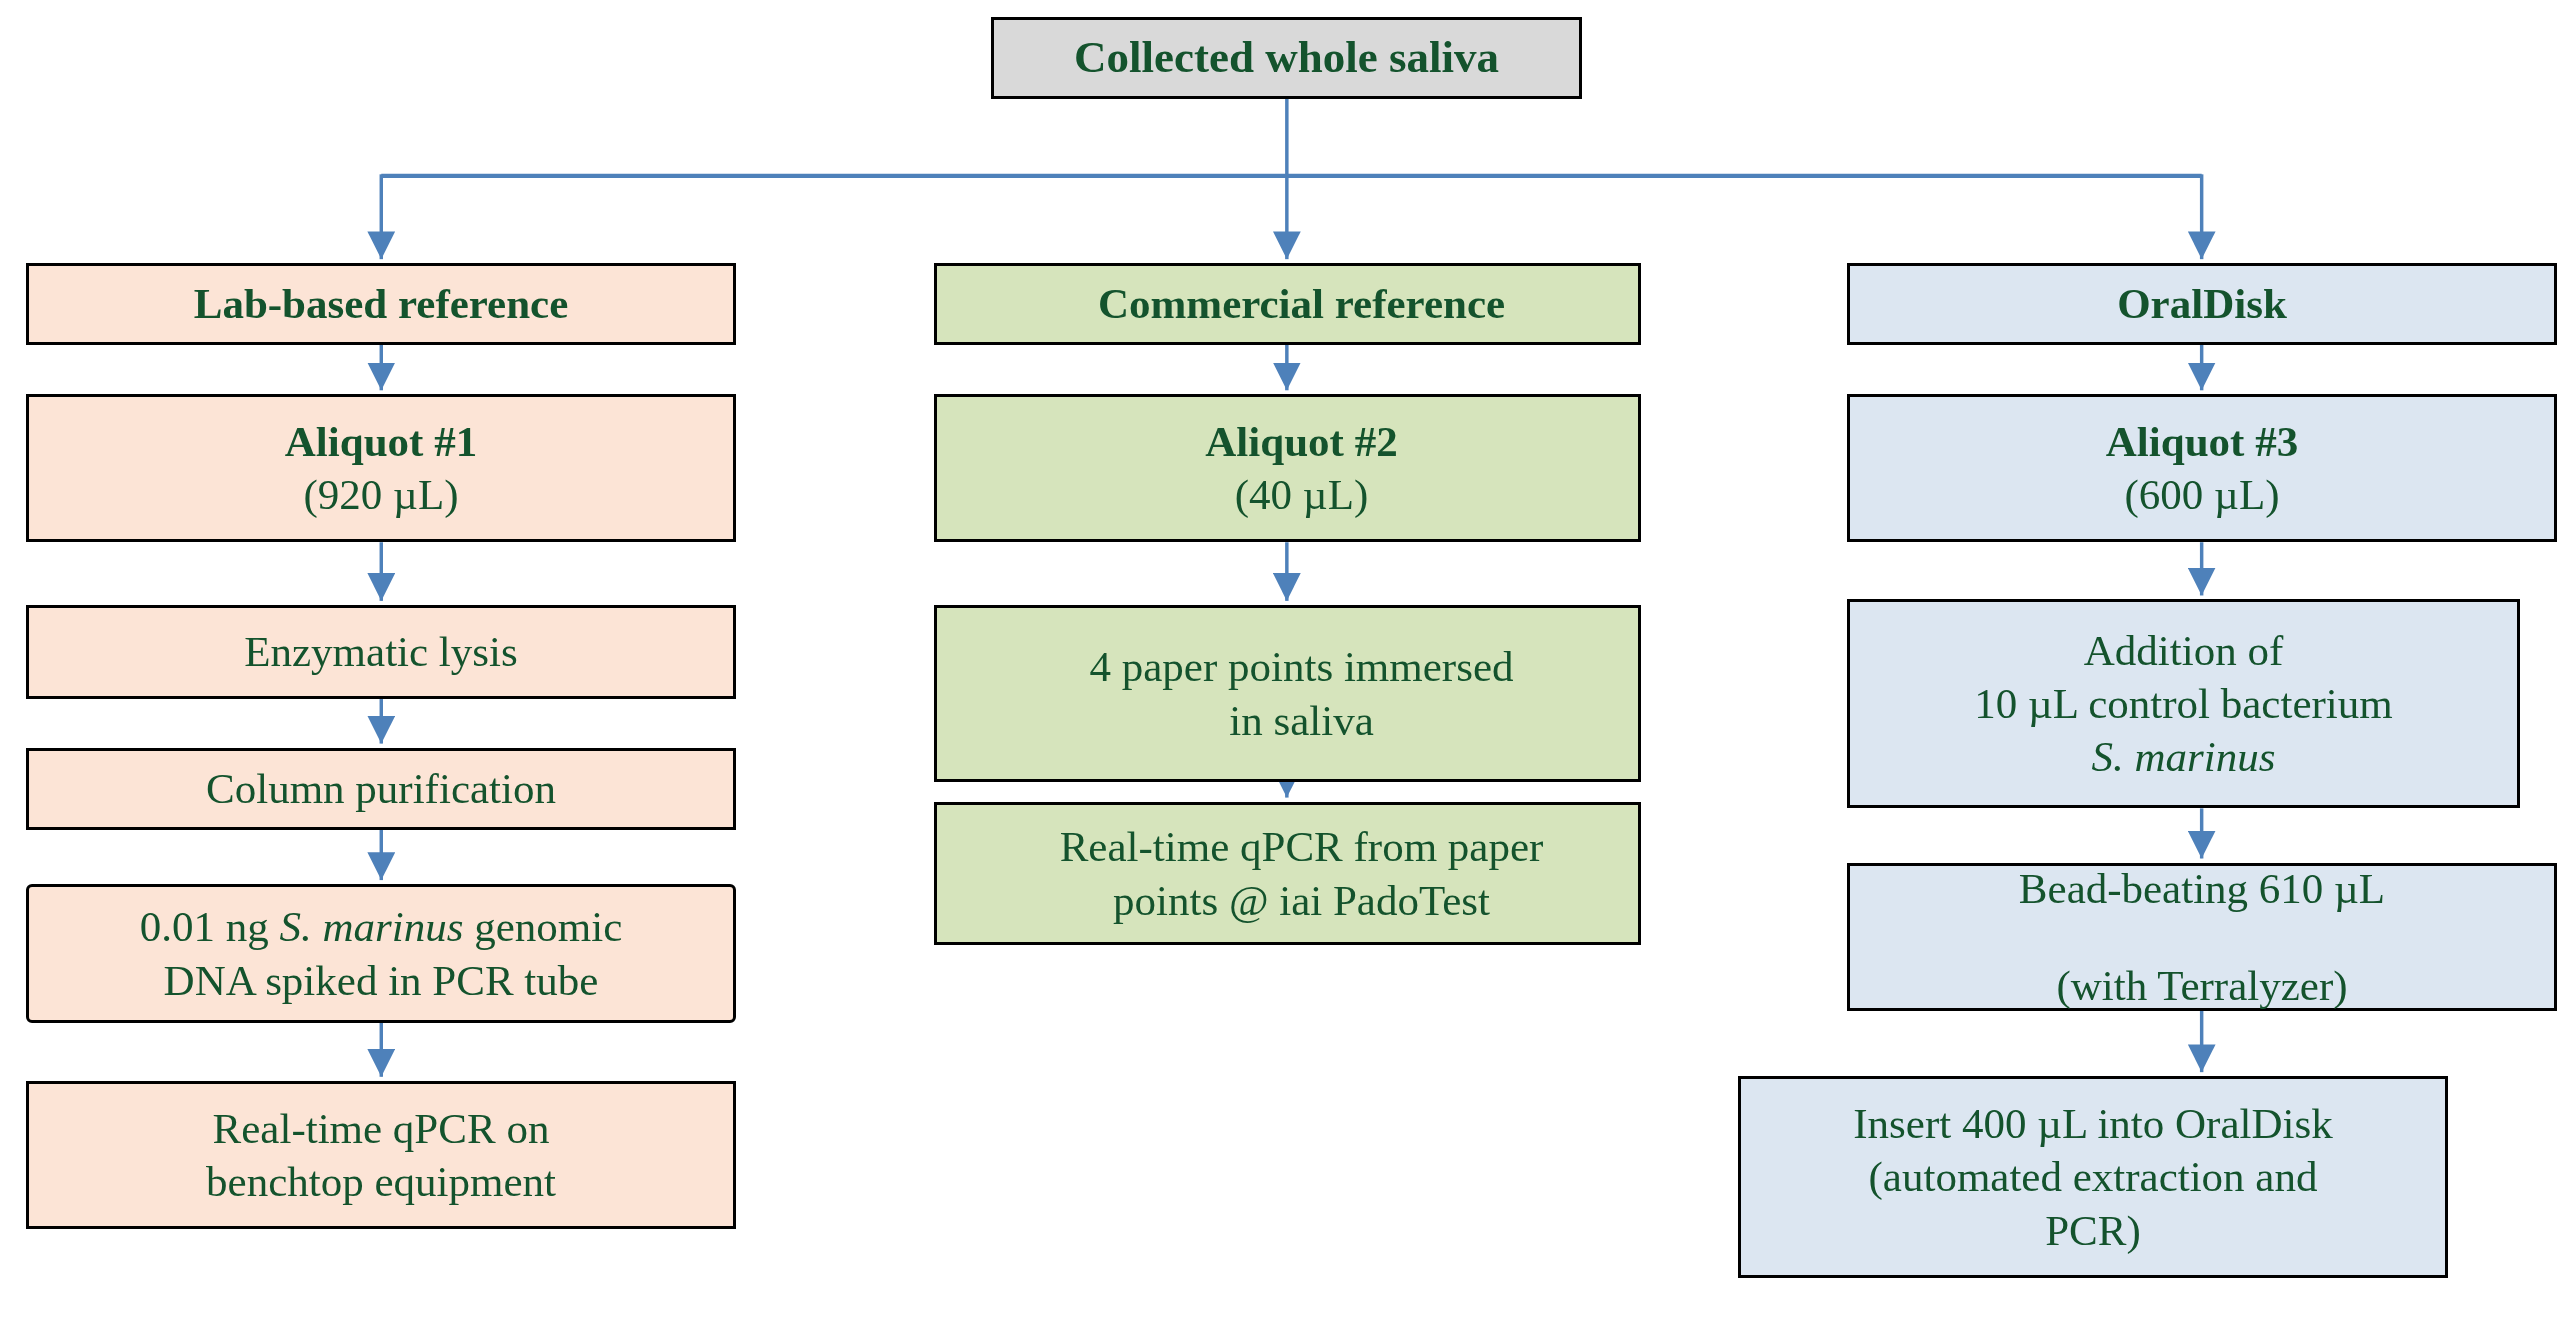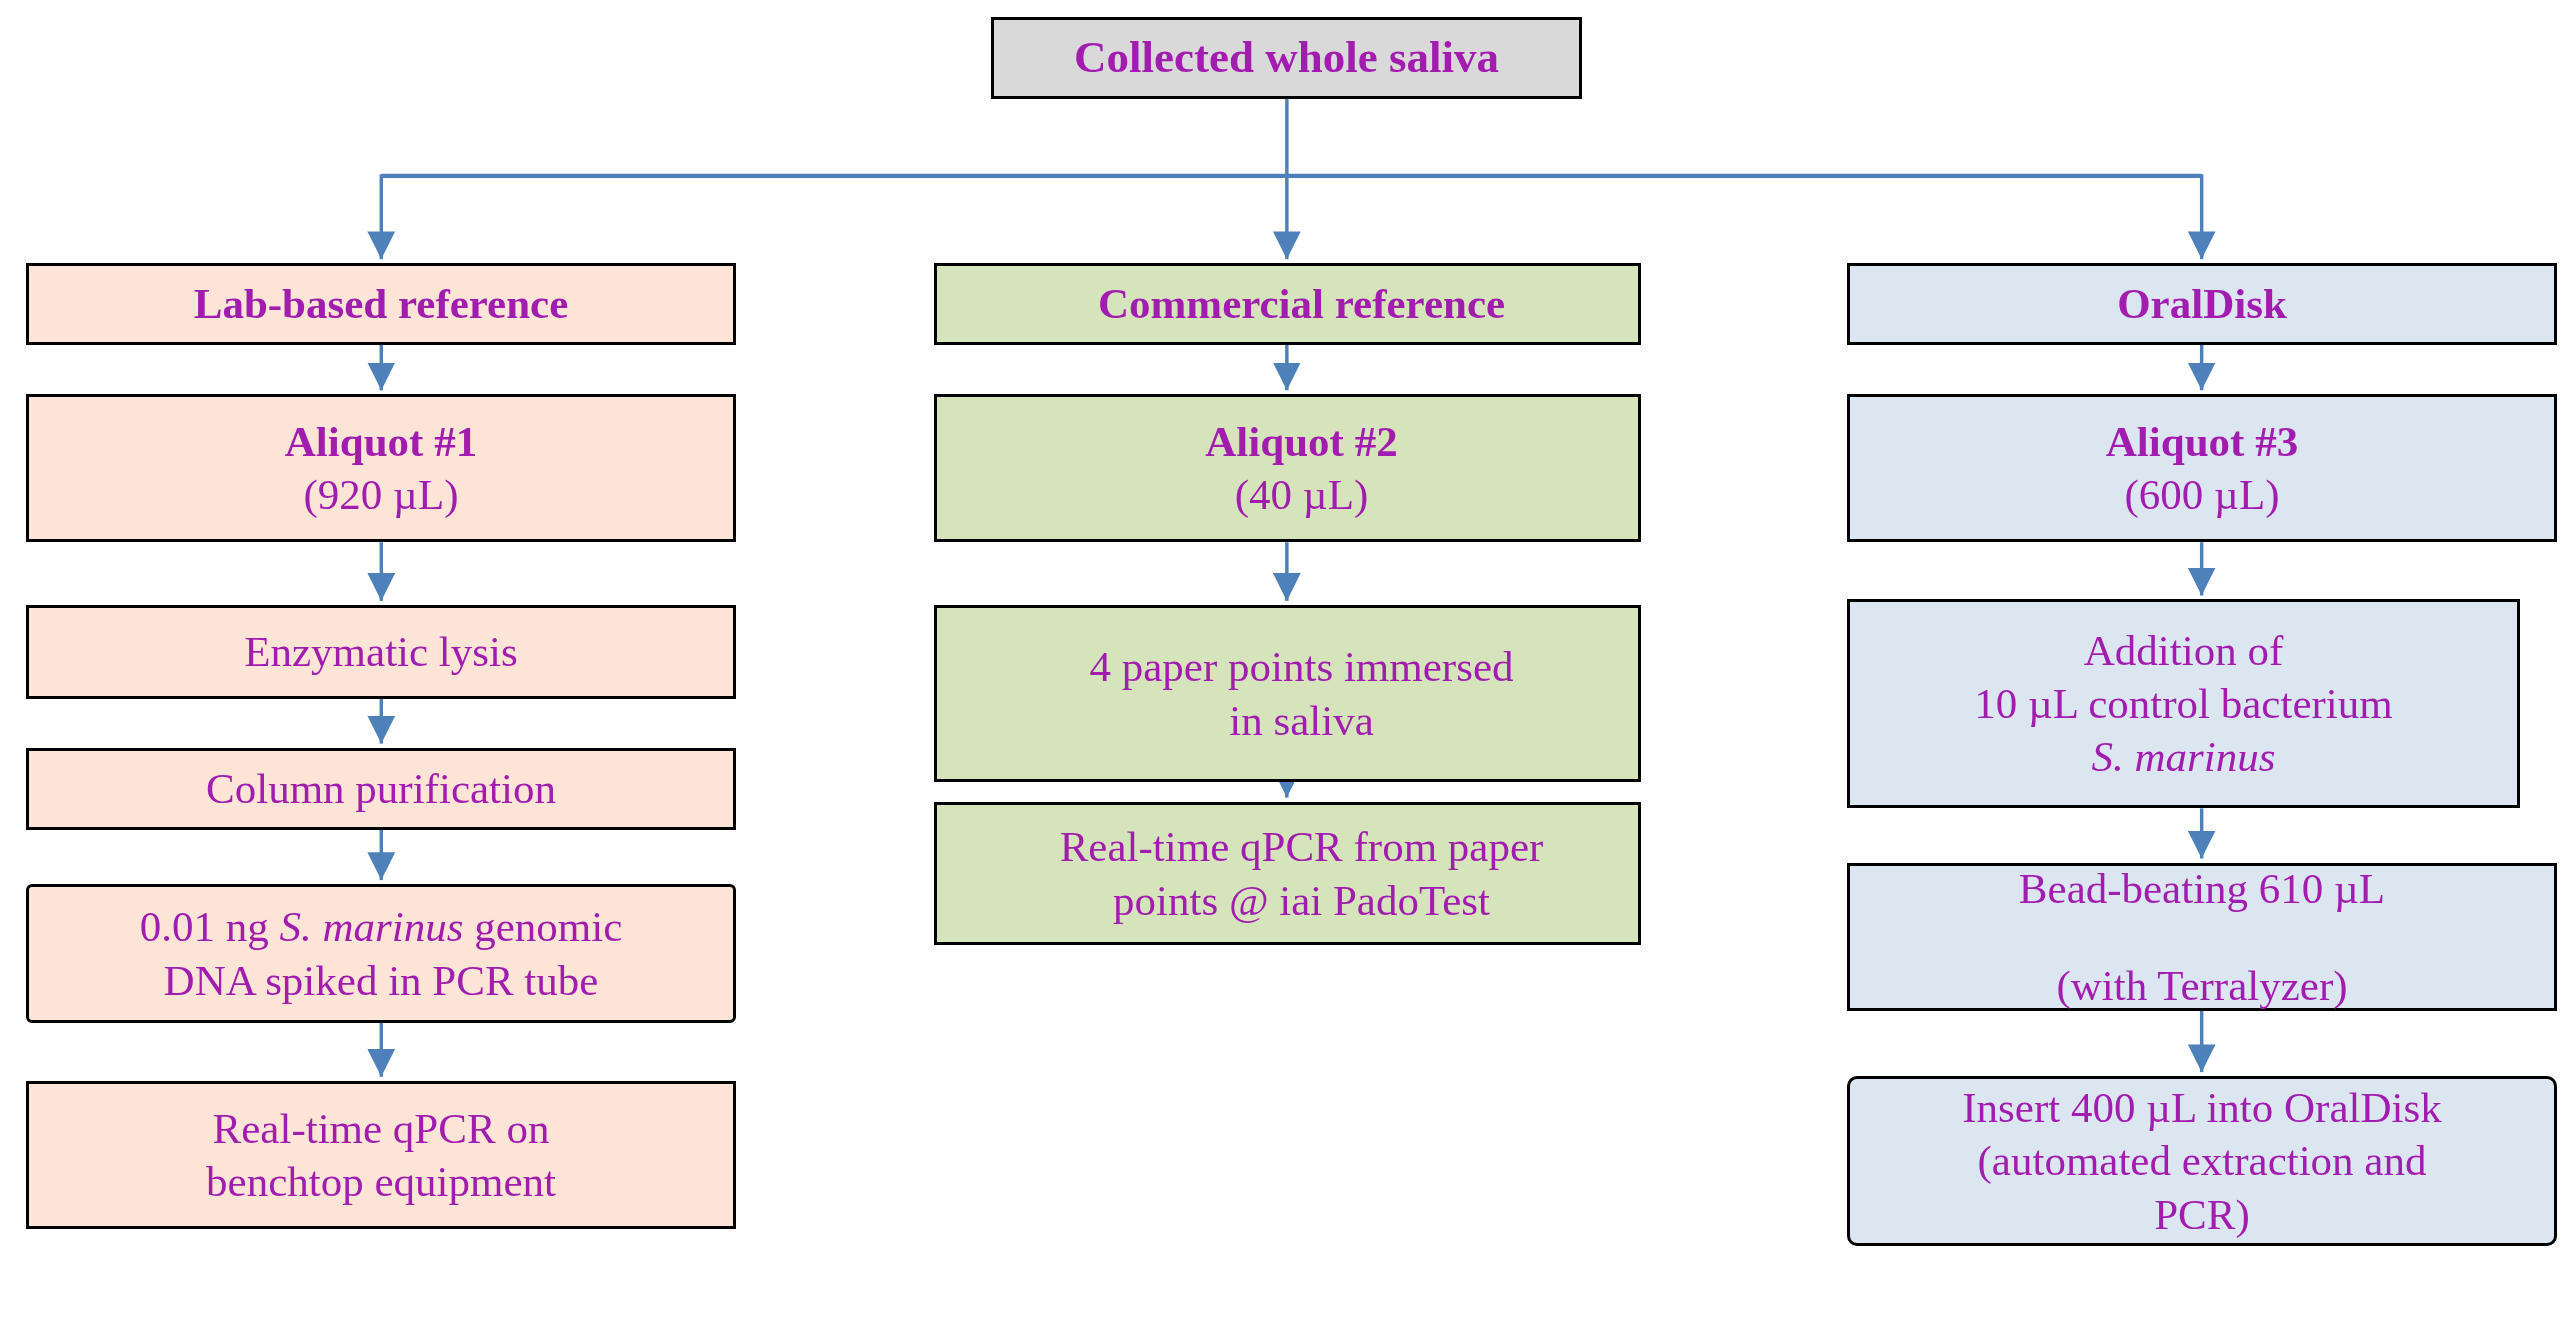--- a/index.html
+++ b/index.html
@@ -14,21 +14,21 @@
   html, body {
     margin: 0; padding: 0;
     background: #ffffff;
   }
   #canvas {
     position: relative;
     width: 2576px;
     height: 1319px;
     background: #ffffff;
     font-family: "Liberation Serif", "DejaVu Serif", serif;
-    color: #a21caf;
+    color: #14532d;
   }
   #connectors {
     position: absolute;
     left: 0; top: 0;
     width: 2576px; height: 1319px;
   }
   #connectors line { stroke: var(--arrow); }
   #connectors .arrowhead { fill: var(--arrow); }
   .box {
     position: absolute;
@@ -149,20 +149,20 @@
     <span class="line">Addition of</span>
     <span class="line">10 µL control bacterium</span>
     <span class="line italic">S. marinus</span>
   </div>
 
   <div class="box col-oraldisk" style="left:1847px; top:863px; width:710px; height:148px;gap:44px;">
     <span class="line">Bead-beating 610 µL</span>
     <span class="line">(with Terralyzer)</span>
   </div>
 
-  <div class="box col-oraldisk" style="left:1847px; top:1076px; width:710px; height:170px;border-radius:10px;">
+  <div class="box col-oraldisk" style="left:1738px; top:1076px; width:710px; height:202px;">
     <span class="line">Insert 400 µL into OralDisk</span>
     <span class="line">(automated extraction and</span>
     <span class="line">PCR)</span>
   </div>
 
 </div>
 
 
 </body></html>

